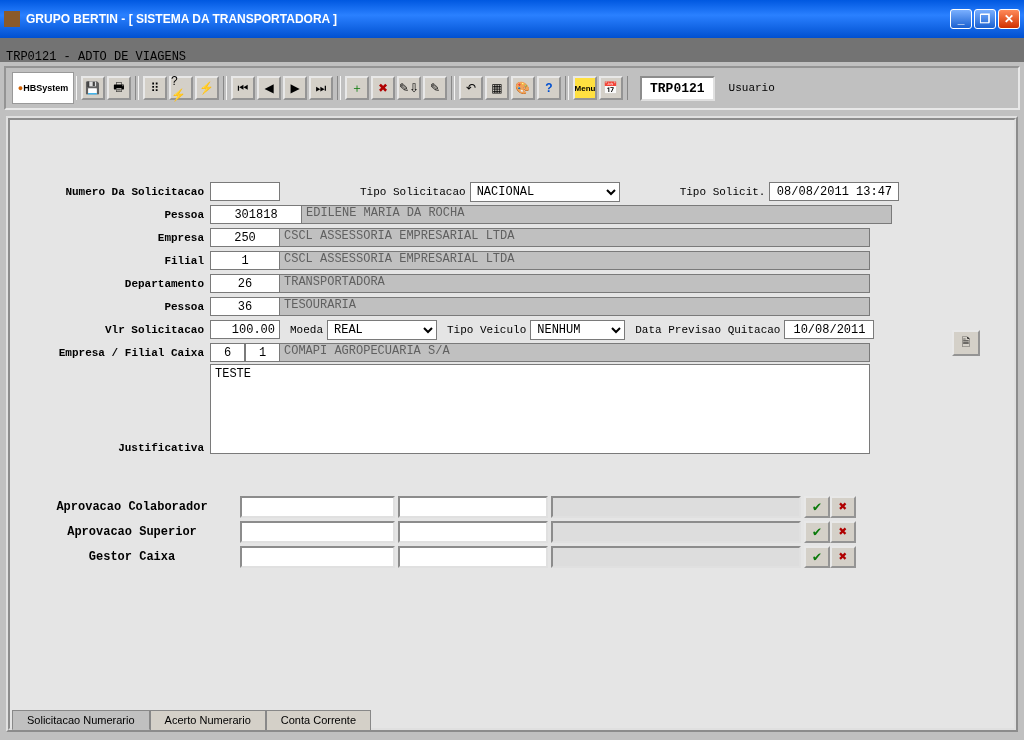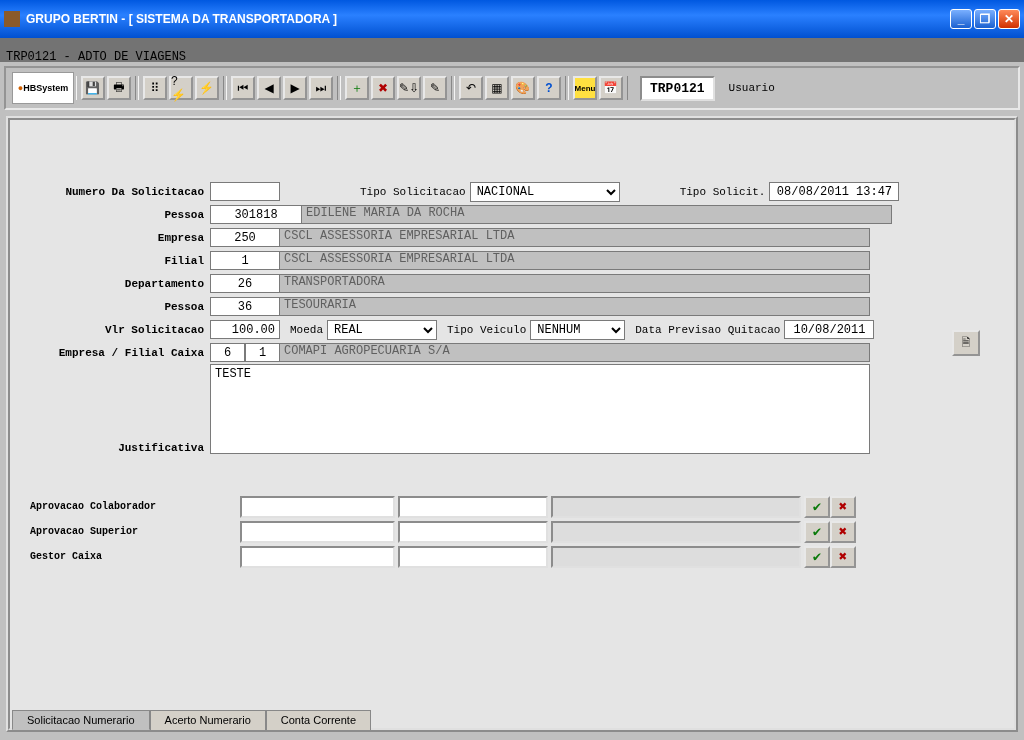--- a/index.html
+++ b/index.html
@@ -122,21 +122,21 @@
     resize:none;
   }
   .side-btn {
     position:absolute; right:34px; top:210px;
     width:28px; height:26px;
     border:2px outset #e8e8e8; background:#d4d0c8;
     display:flex; align-items:center; justify-content:center;
   }
   .approvals { margin-top: 40px; }
   .ap-row { display:flex; align-items:center; height:25px; }
-  .ap-lbl { width:210px; text-align:left; font-weight:bold; padding-right:6px; font-size:10px;}
+  .ap-lbl { width:210px; text-align:center; font-weight:bold; padding-right:6px; font-size:12px;}
   .ap-cell { background:#fff; border:2px inset #e0e0e0; height:22px; margin-right:3px;}
   .ap-cell.a{width:155px;} .ap-cell.b{width:150px;} .ap-cell.c{width:250px; background:#ddd;}
   .ap-btn { width:26px;height:22px; border:2px outset #e8e8e8; background:#d4d0c8; display:flex;align-items:center;justify-content:center; font-size:14px; font-weight:bold;}
   .ap-btn.ok{color:#0a7a0a;} .ap-btn.no{color:#b00000;}
   .tabs { position:absolute; bottom:-1px; left:2px; display:flex; font-family:Tahoma,Arial,sans-serif;}
   .tab { border:1px solid #888; border-bottom:none; background:#d4d0c8; padding:3px 14px; font-size:11px; margin-right:0; position:relative; top:1px;}
   .tab.active { background:#c0c0c0; border-bottom:1px solid #c0c0c0;}
 </style>
 </head>
 <body>

